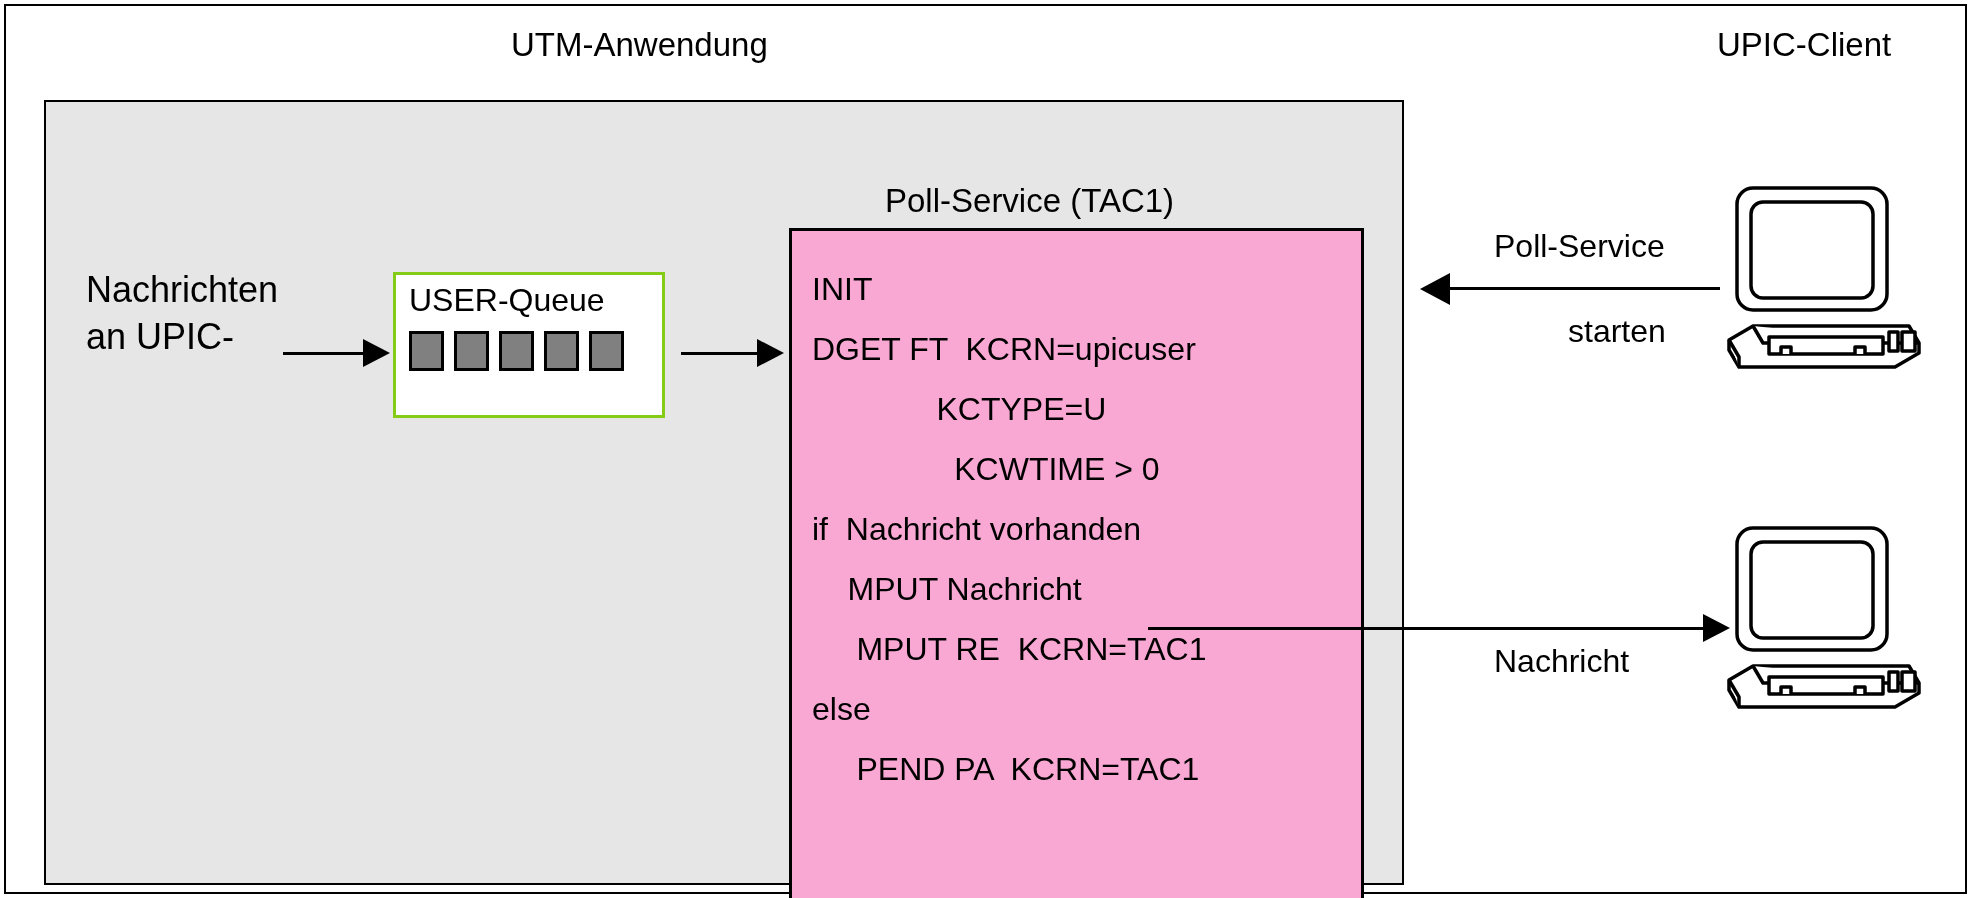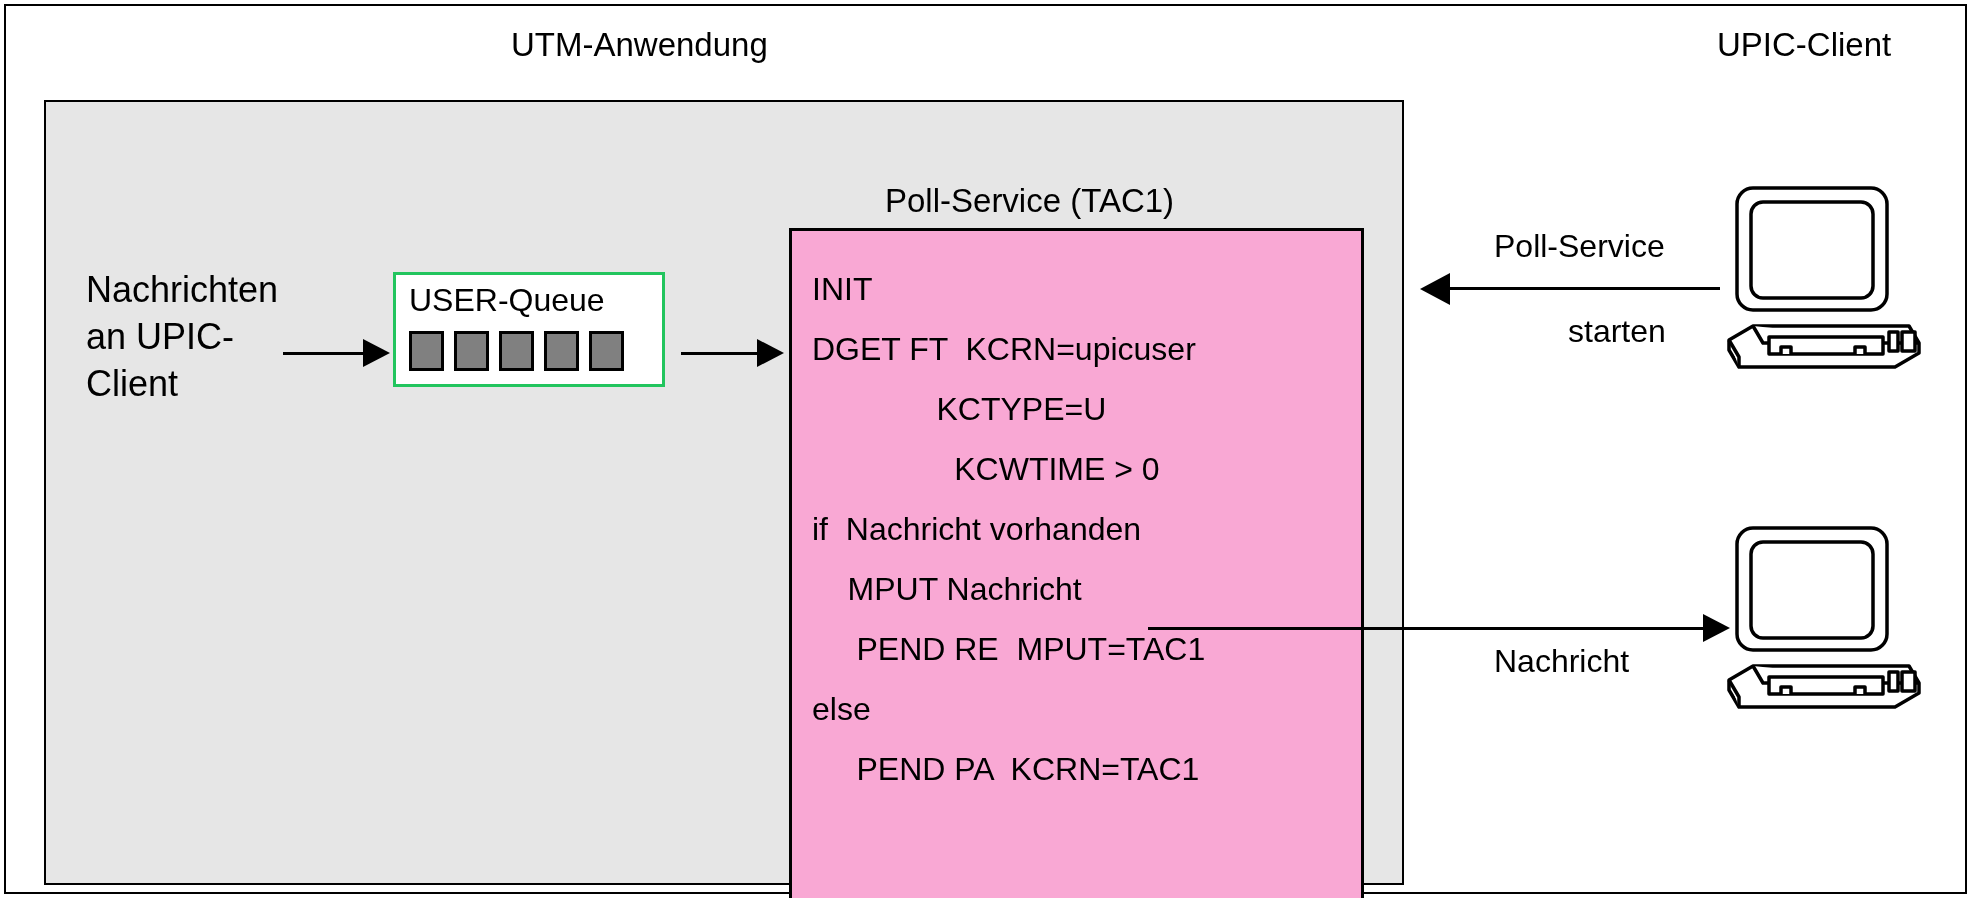--- a/index.html
+++ b/index.html
@@ -62,23 +62,23 @@
     color: #000000;
     white-space: nowrap;
   }
 
   
   .queue-box {
     position: absolute;
     left: 393px;
     top: 272px;
     width: 272px;
-    height: 115px;
-    background: #ffffff;
-    border: 3px solid #22c55e;
+    height: 146px;
+    background: #ffffff;
+    border: 3px solid #84cc16;
     box-sizing: border-box;
   }
   .queue-title {
     position: absolute;
     left: 13px;
     top: 6px;
     font-size: 32px;
     color: #000000;
     white-space: nowrap;
     line-height: 1.2;
@@ -192,21 +192,20 @@
 
   <div class="heading" id="utm-heading">UTM-Anwendung</div>
 
   <div class="heading" id="upic-heading">UPIC-Client</div>
 
   <div class="utm-panel"></div>
 
   <div class="msg-label">
     <div>Nachrichten</div>
     <div>an UPIC-</div>
-    <div>Client</div>
   </div>
 
   <div class="arrow-line" id="arrow1-line"></div>
   <div class="arrow-head-right" id="arrow1-head"></div>
 
   <div class="queue-box">
     <div class="queue-title">USER-Queue</div>
     <div class="queue-slots" id="queue-slots">
         <div class="queue-slot" style="background: rgb(128, 128, 128);"></div>
         <div class="queue-slot" style="background: rgb(128, 128, 128);"></div>
@@ -221,21 +220,21 @@
 
   <div class="service-title">Poll-Service (TAC1)</div>
 
   <div class="code-box" id="code-box">
       <div class="code-line">INIT</div>
       <div class="code-line">DGET FT  KCRN=upicuser</div>
       <div class="code-line">              KCTYPE=U</div>
       <div class="code-line">                KCWTIME &gt; 0</div>
       <div class="code-line">if  Nachricht vorhanden</div>
       <div class="code-line">    MPUT Nachricht</div>
-      <div class="code-line">     PEND RE  MPUT=TAC1</div>
+      <div class="code-line">     MPUT RE  KCRN=TAC1</div>
       <div class="code-line">else</div>
       <div class="code-line">     PEND PA  KCRN=TAC1</div>
     </div>
 
   <div class="arrow-line" id="poll-arrow-line"></div>
   <div class="arrow-head-left" id="poll-arrow-head"></div>
 
   <div class="side-label" id="poll-label-top">Poll-Service</div>
   <div class="side-label" id="poll-label-bottom">starten</div>
 

